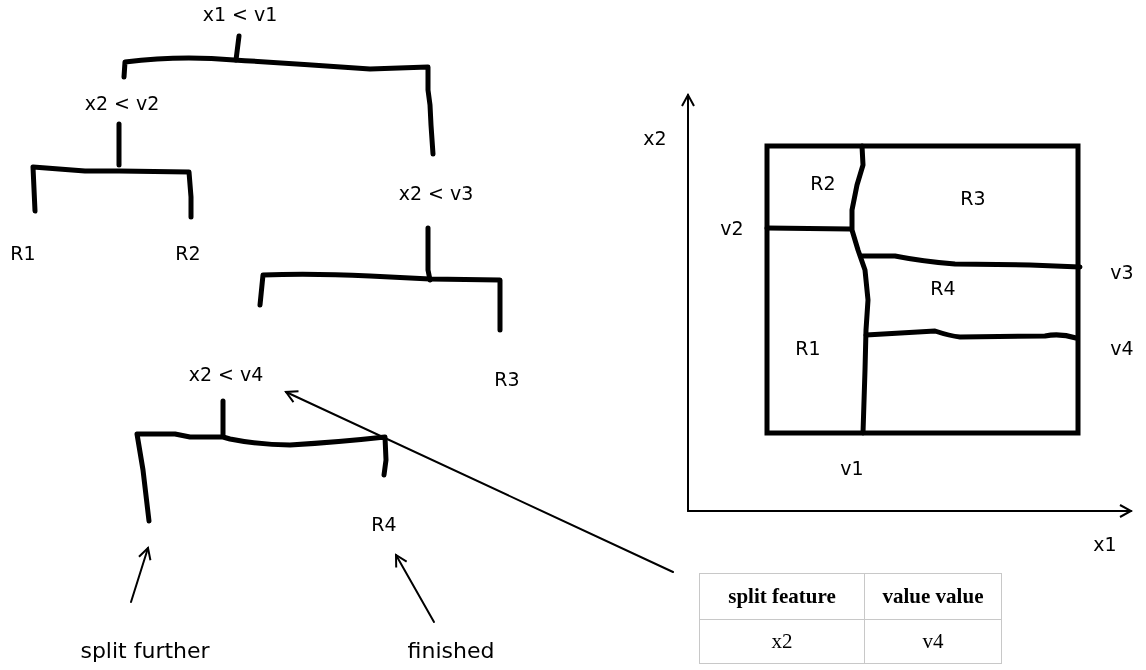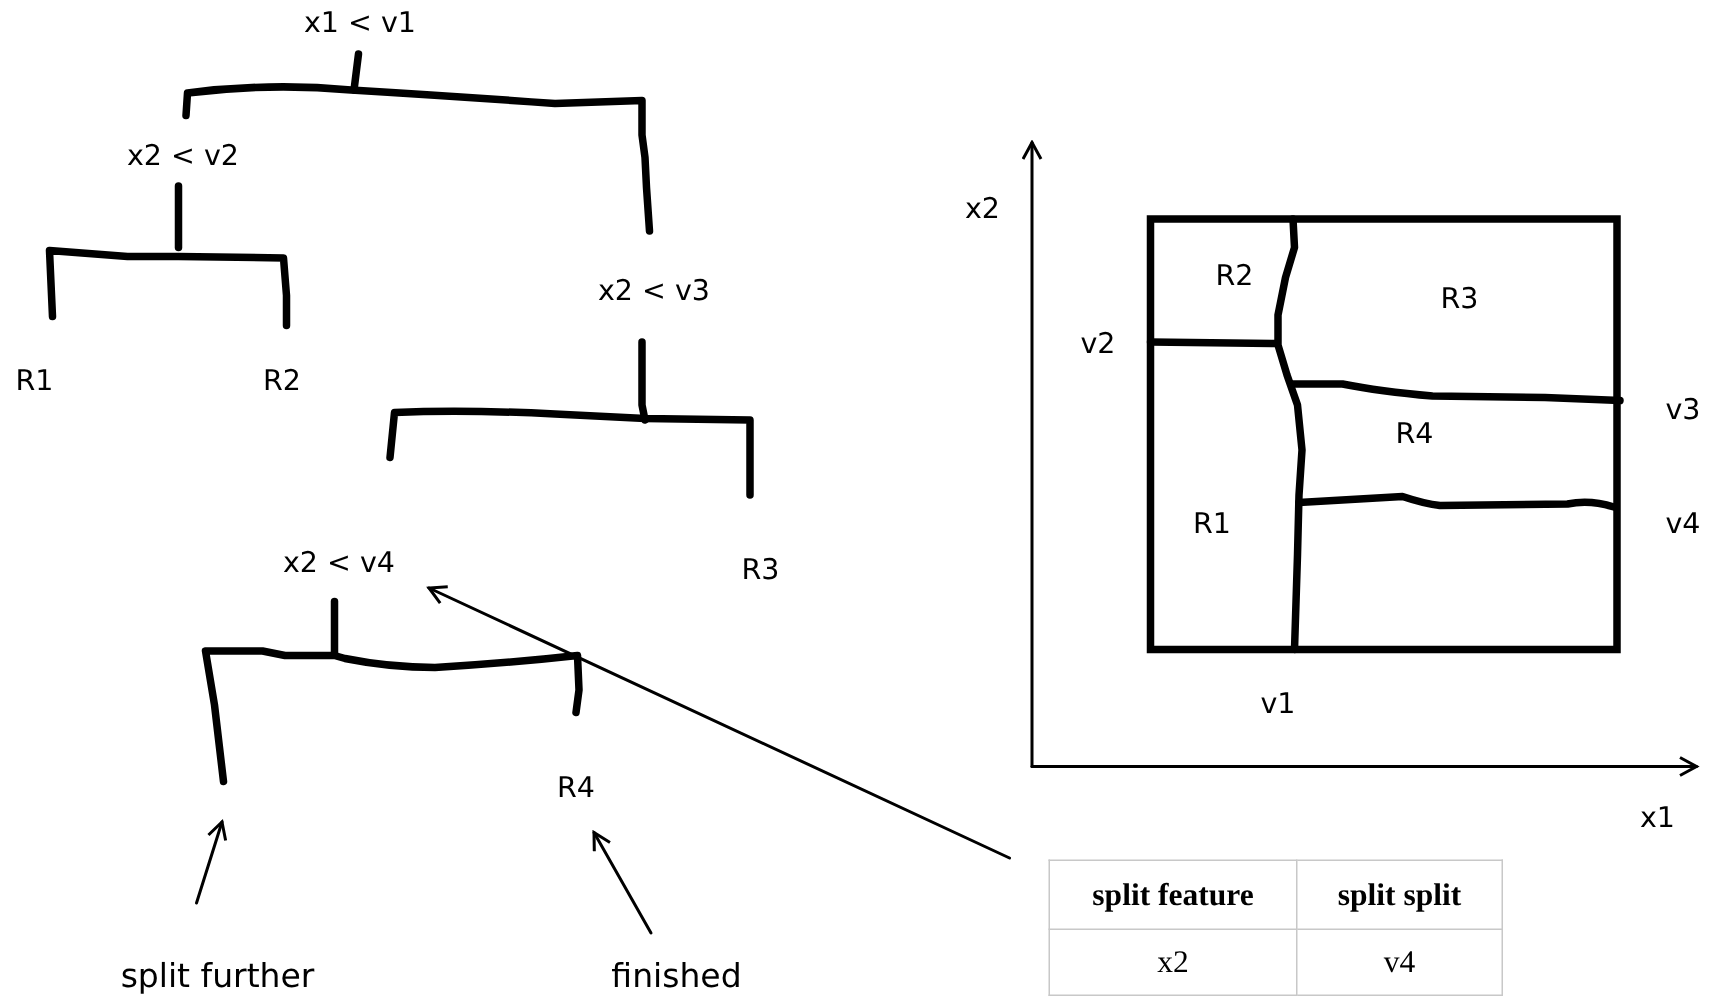--- a/index.html
+++ b/index.html
@@ -88,21 +88,21 @@
     <text class="lbl" x="1122" y="279" text-anchor="middle">v3</text>
     <text class="lbl" x="1122" y="355" text-anchor="middle">v4</text>
     <text class="lbl" x="852" y="475" text-anchor="middle">v1</text>
   </g>
 </svg>
 
 <table class="split">
   <thead>
     <tr>
       <th class="c1">split feature</th>
-      <th class="c2">split split</th>
+      <th class="c2">value value</th>
     </tr>
   </thead>
   <tbody>
     <tr>
       <td class="c1">x2</td>
       <td class="c2">v4</td>
     </tr>
   </tbody>
 </table>
 

